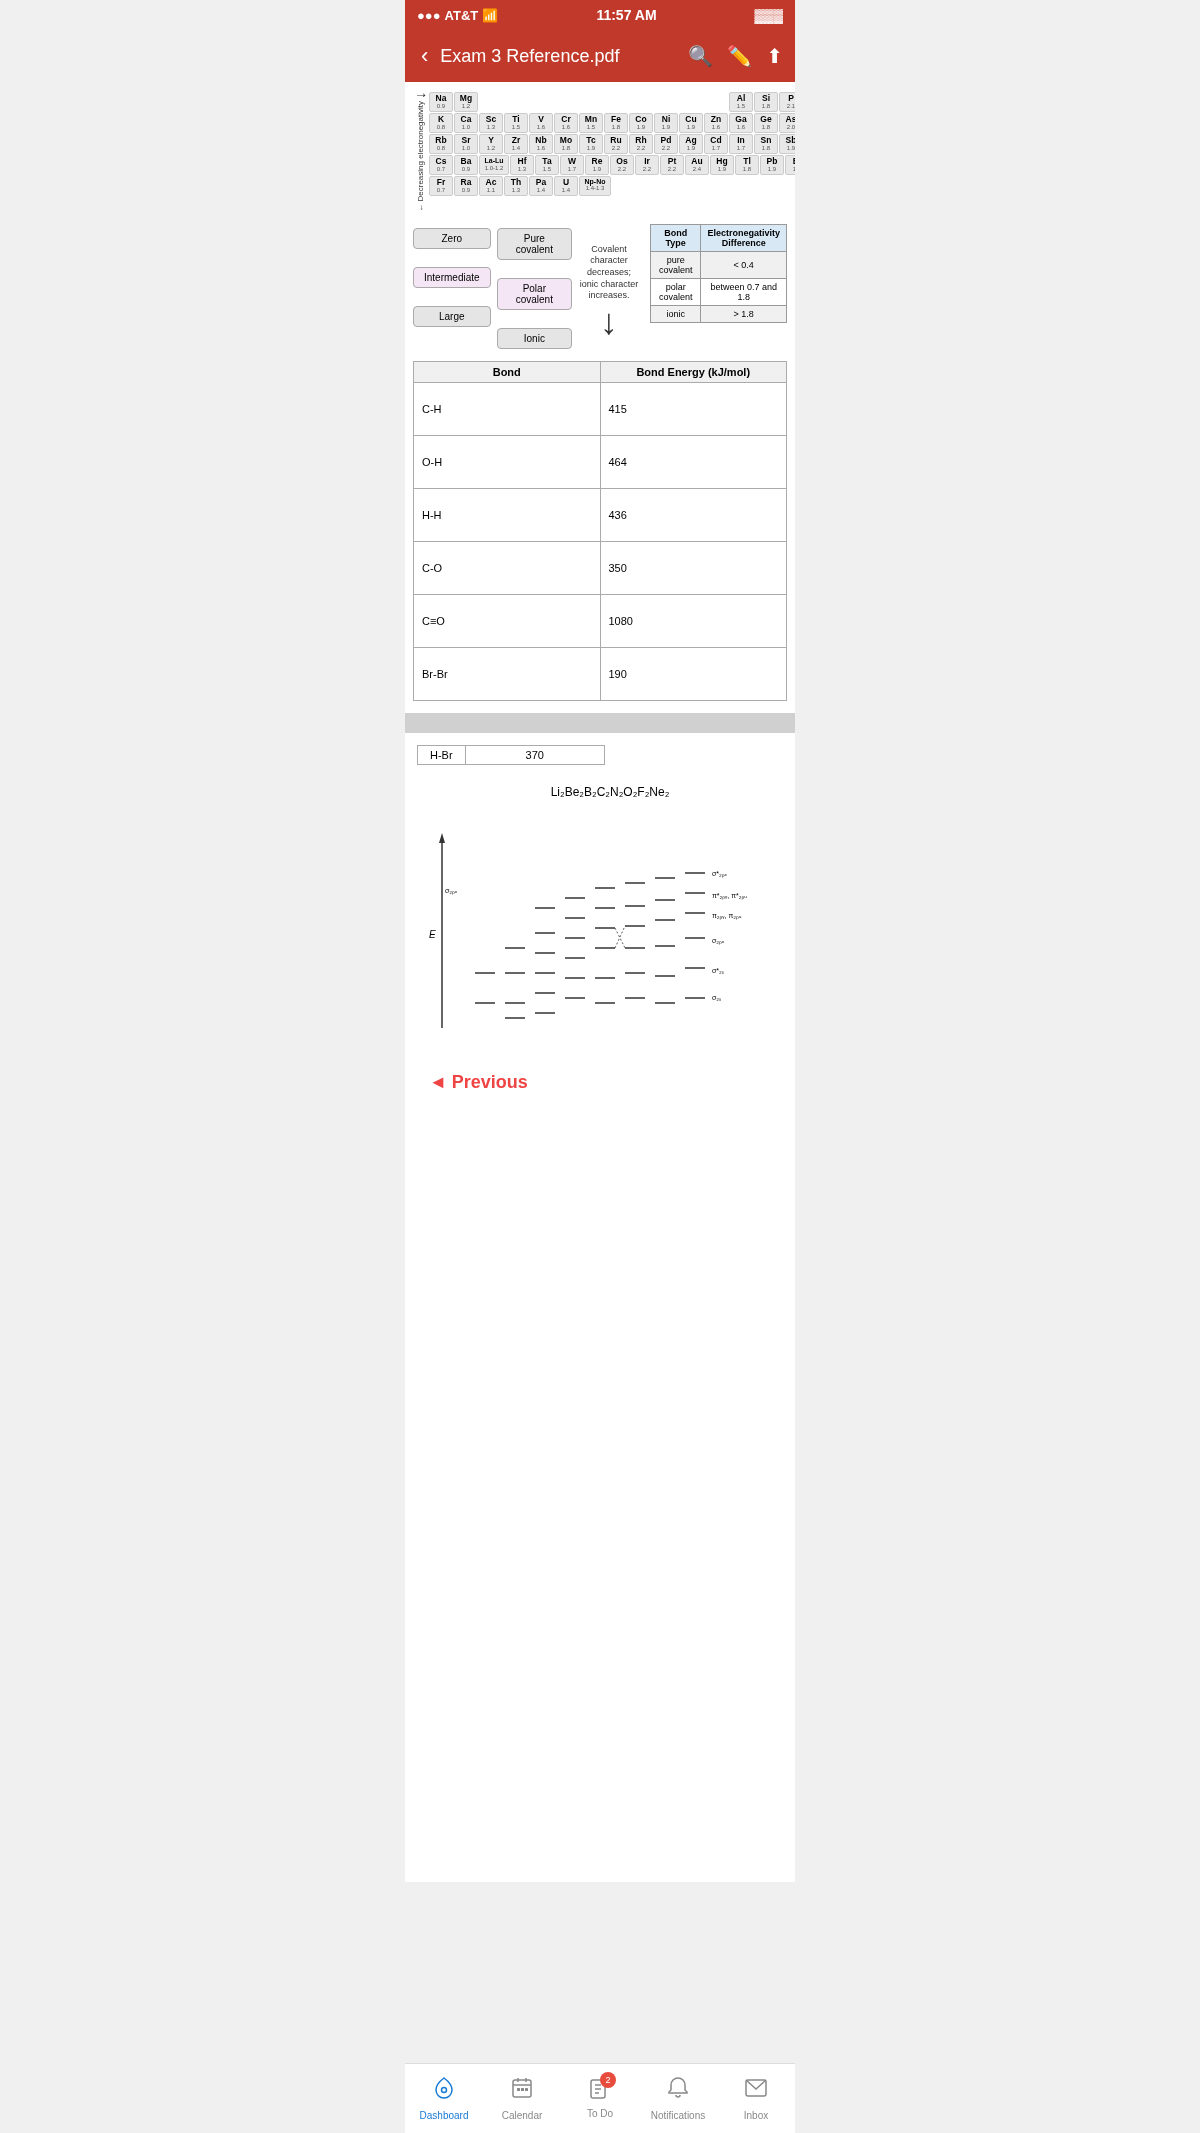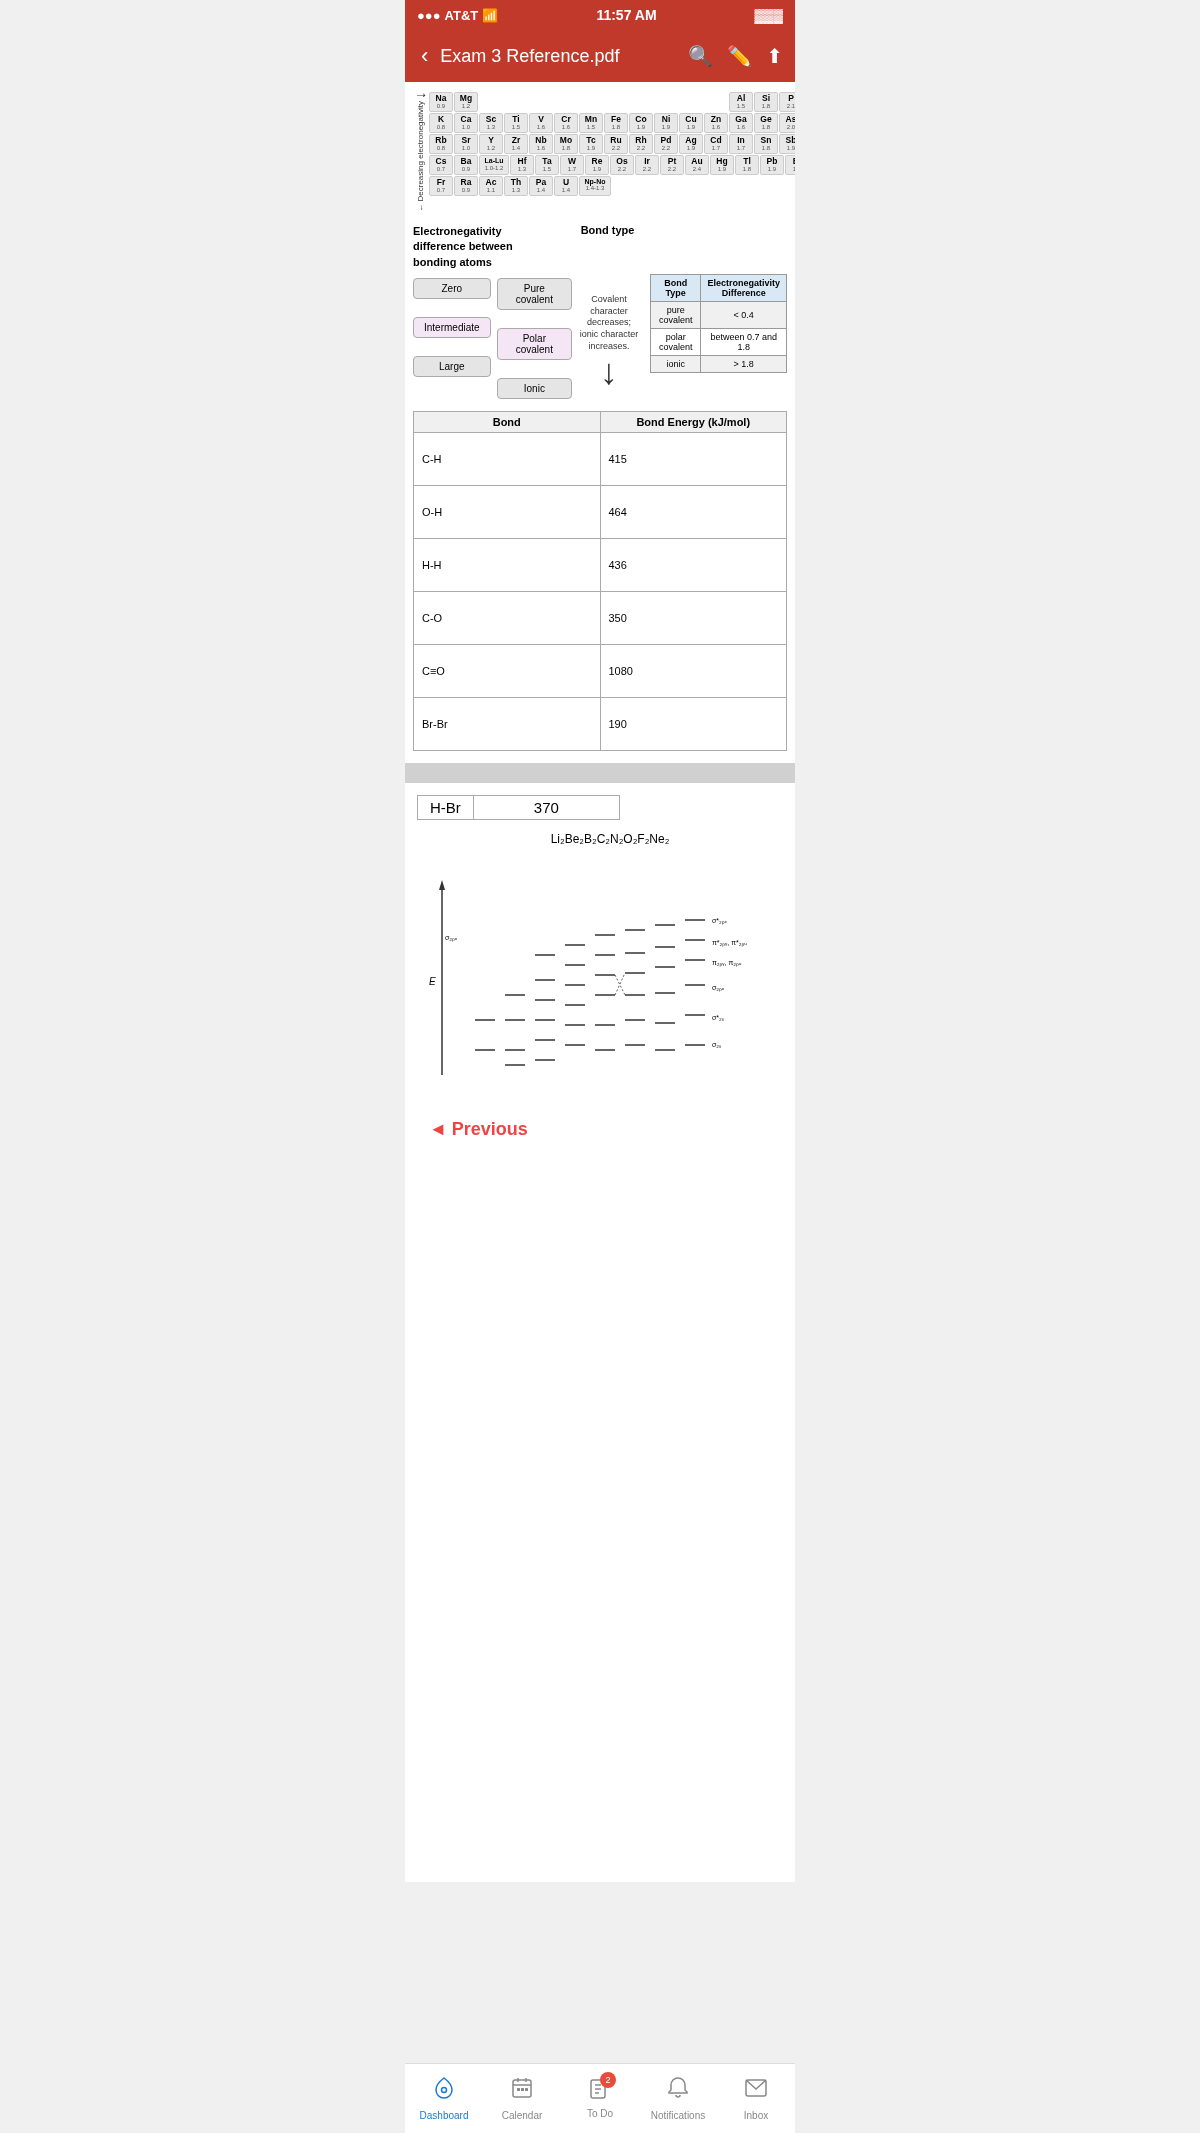--- a/index.html
+++ b/index.html
@@ -566,26 +566,20 @@
           </div>
         <div class="pt-cell" style="min-width:32px;font-size:6.5px">
             <div class="symbol" style="font-size:7px">Np-No</div>
             <div class="num">1.4-1.3</div>
           </div>
       </div>
     </div>
   </div>
 
   <div class="electro-section">
-    <div style="display:flex; gap:8px; align-items:flex-start; margin-bottom:4px;">
-      <div>
-        <div style="font-size:11px;font-weight:600;line-height:1.4;">Electronegativity<br>difference between<br>bonding atoms</div>
-      </div>
-      <div style="font-size:11px;font-weight:600;margin-left:60px;padding-top:0;">Bond type</div>
-    </div>
     <div style="display:flex; gap:6px; align-items:flex-start;">
 
       <div style="display:flex;flex-direction:column;gap:18px;margin-top:4px;">
         <div class="bond-box">Zero</div>
         <div class="bond-box pink">Intermediate</div>
         <div class="bond-box">Large</div>
       </div>
 
       <div style="display:flex;flex-direction:column;gap:18px;margin-top:4px;">
         <div class="bond-box">Pure covalent</div>
@@ -658,21 +652,21 @@
           <td>190</td>
         </tr>
       </tbody>
     </table>
   </div>
 
   <div class="page-sep"></div>
 
   <div class="mo-section">
 
-    <table style="border-collapse:collapse;font-size:15px;margin-bottom:12px;">
+    <table style="border-collapse:collapse;font-size:11px;margin-bottom:20px;">
       <tbody>
           <tr>
         <td style="border:1px solid #aaa;padding:3px 12px;">H-Br</td>
         <td style="border:1px solid #aaa;padding:3px 60px;">370</td>
       </tr>
     </tbody>
       </table>
 
     <div style="display:flex;justify-content:center;font-size:12px;margin-bottom:19px;padding:0 30px 0 50px;">
       <span>Li₂</span>

